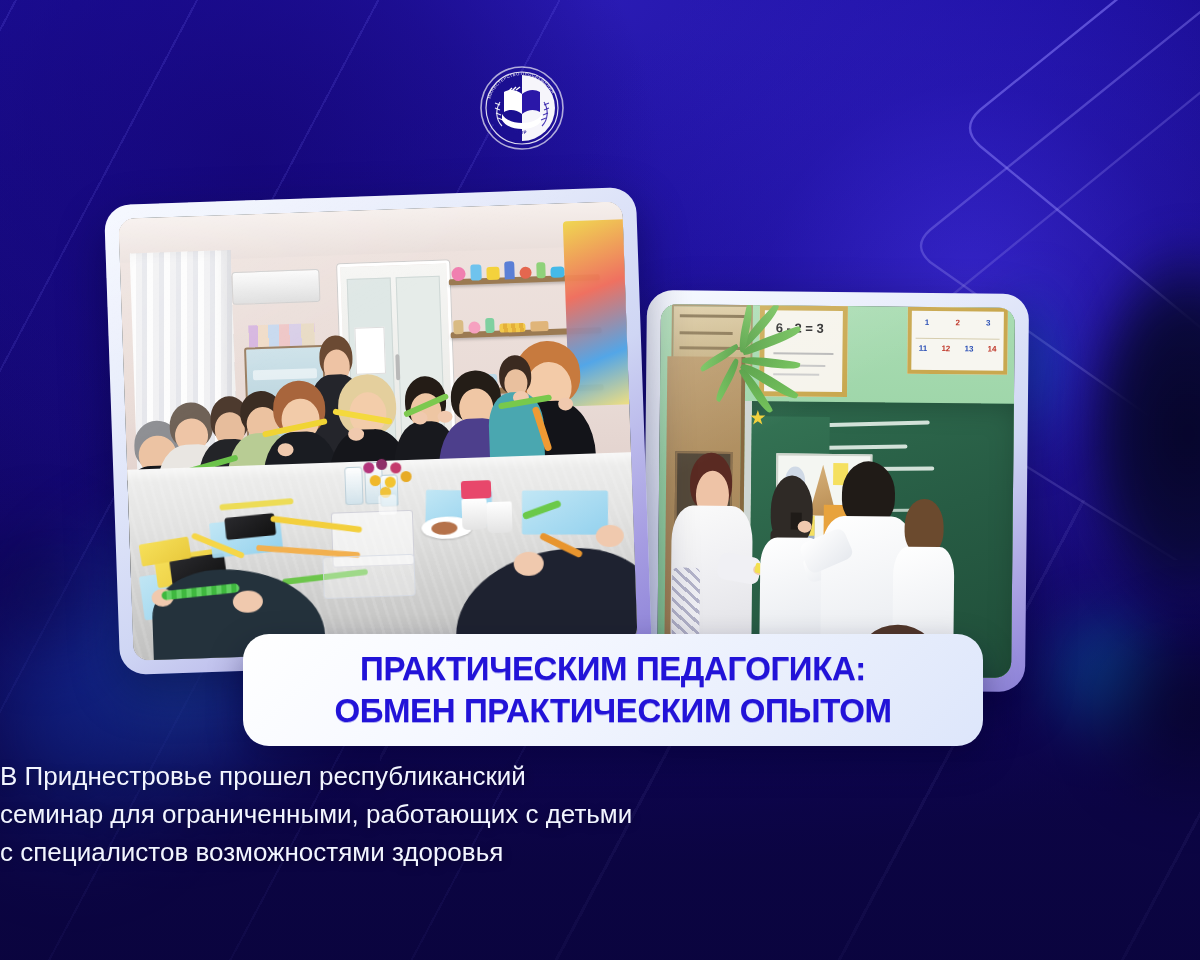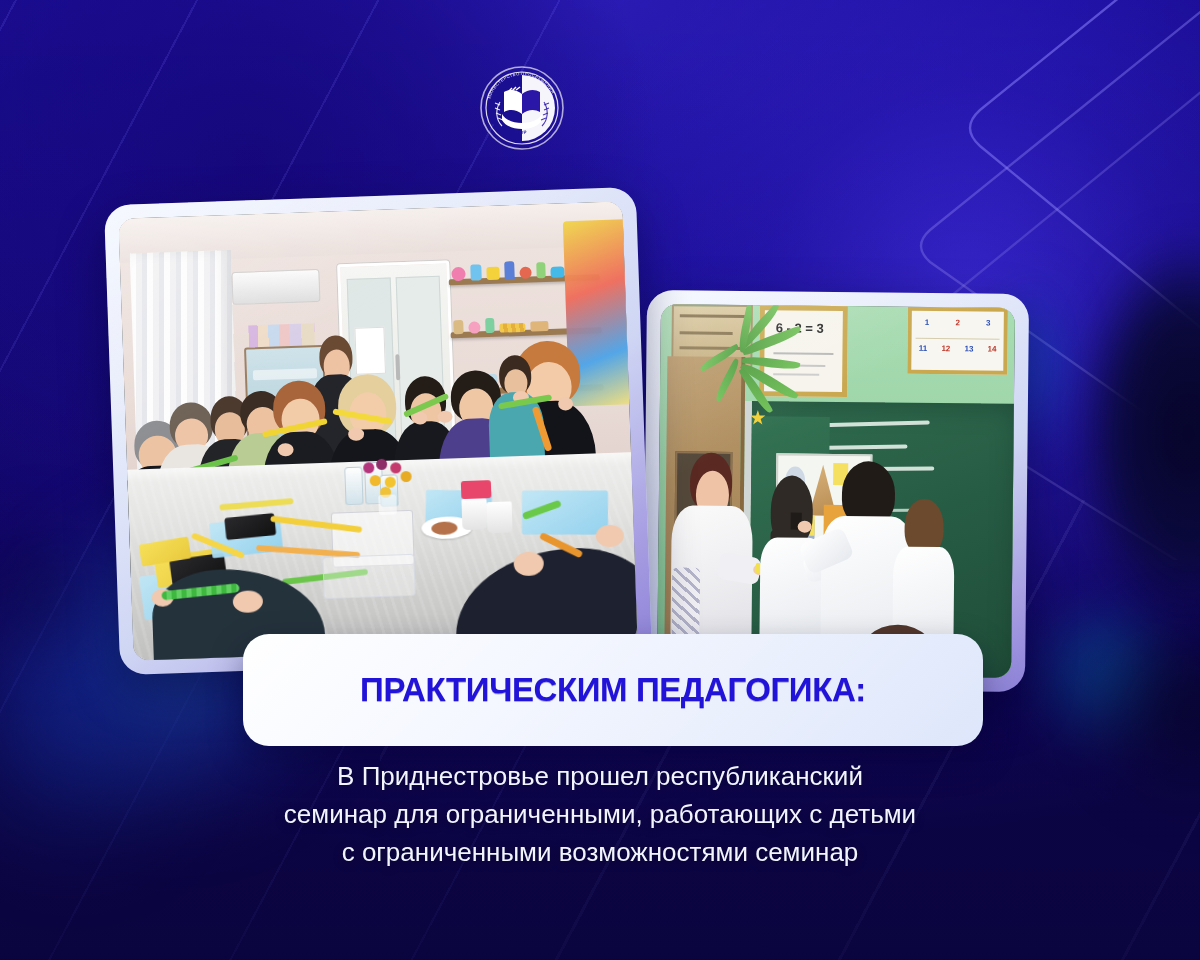--- a/index.html
+++ b/index.html
@@ -167,21 +167,21 @@
   
   .title-card{position:absolute;left:243px;top:634px;width:740px;height:112px;border-radius:26px;z-index:6;
     background:linear-gradient(135deg,#ffffff 0%,#f4f7ff 38%,#e8eefc 72%,#dde6fb 100%);
     box-shadow:0 14px 34px rgba(5,3,44,.38);
     display:flex;flex-direction:column;align-items:center;justify-content:center;gap:2px;}
   .title-line{color:#2213d8;font-weight:800;font-size:33px;line-height:40px;letter-spacing:-0.4px;
     text-align:center;white-space:nowrap;
     text-shadow:0 1px 0 rgba(34,19,216,.35);}
 
   
-  .subtitle{position:absolute;left:0;right:0;top:757px;z-index:6;text-align:center;
+  .subtitle{position:absolute;left:0;right:0;top:757px;z-index:6;
     color:#f2f5ff;font-size:26px;line-height:38px;font-weight:400;
     text-shadow:0 2px 10px rgba(0,0,0,.35);}
   .subtitle div{white-space:nowrap;}
 </style>
 </head>
 <body>
 
 <div class="stage">
 
   <div class="bg-tl"></div>
@@ -533,21 +533,22 @@
         <div class="hand" style="right:2%;bottom:22%;width:28px;height:22px;"></div>
         <div class="pipe" style="right:10%;bottom:22%;width:46px;height:7px;background:#e8952e;transform:rotate(28deg)"></div>
         <div class="pipe" style="right:14%;bottom:30%;width:40px;height:7px;background:#6bc94a;transform:rotate(-18deg)"></div>
       </div>
     </div>
     <div class="gloss"></div>
   </div>
 
   <div class="title-card">
     <div class="title-line">ПРАКТИЧЕСКИМ ПЕДАГОГИКА:</div>
+    <div class="title-line">ОБМЕН ПРАКТИЧЕСКИМ ОПЫТОМ</div>
   </div>
 
   <div class="subtitle">
     <div>В Приднестровье прошел республиканский</div>
     <div>семинар для ограниченными, работающих с детьми</div>
-    <div>с ограниченными возможностями семинар</div>
+    <div>с специалистов возможностями здоровья</div>
   </div>
 
 </div>
 
 </body></html>

